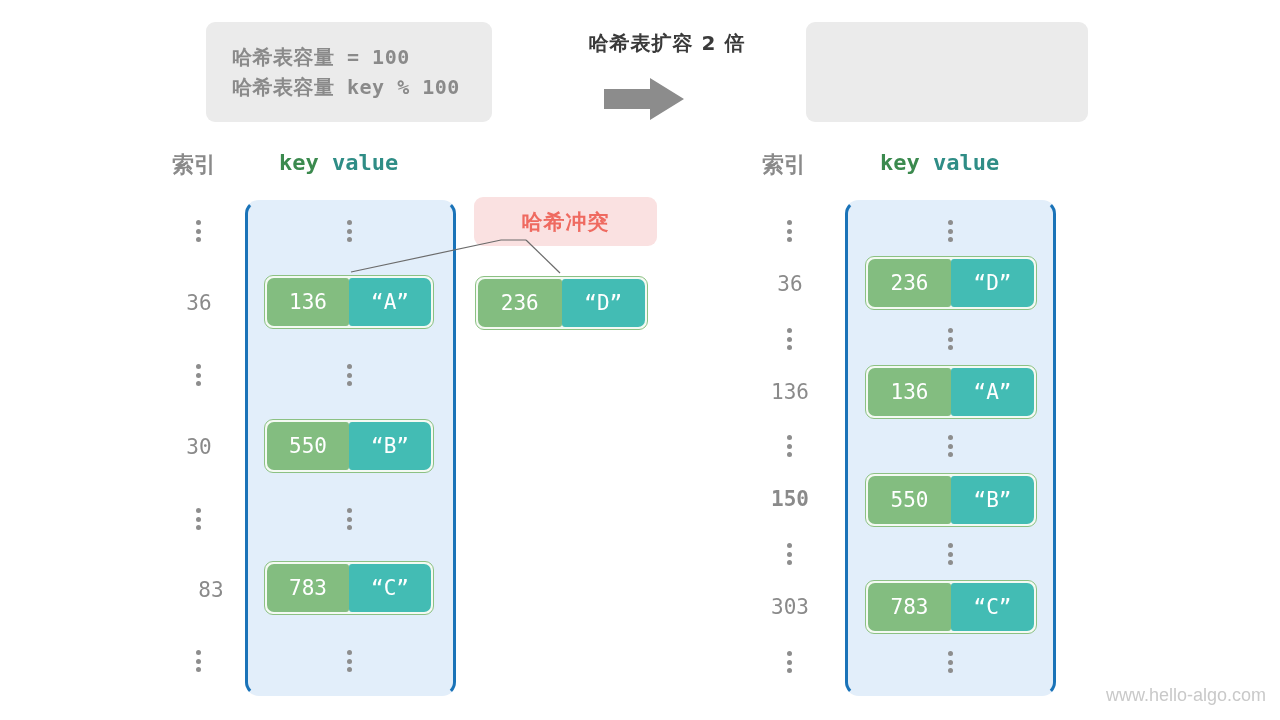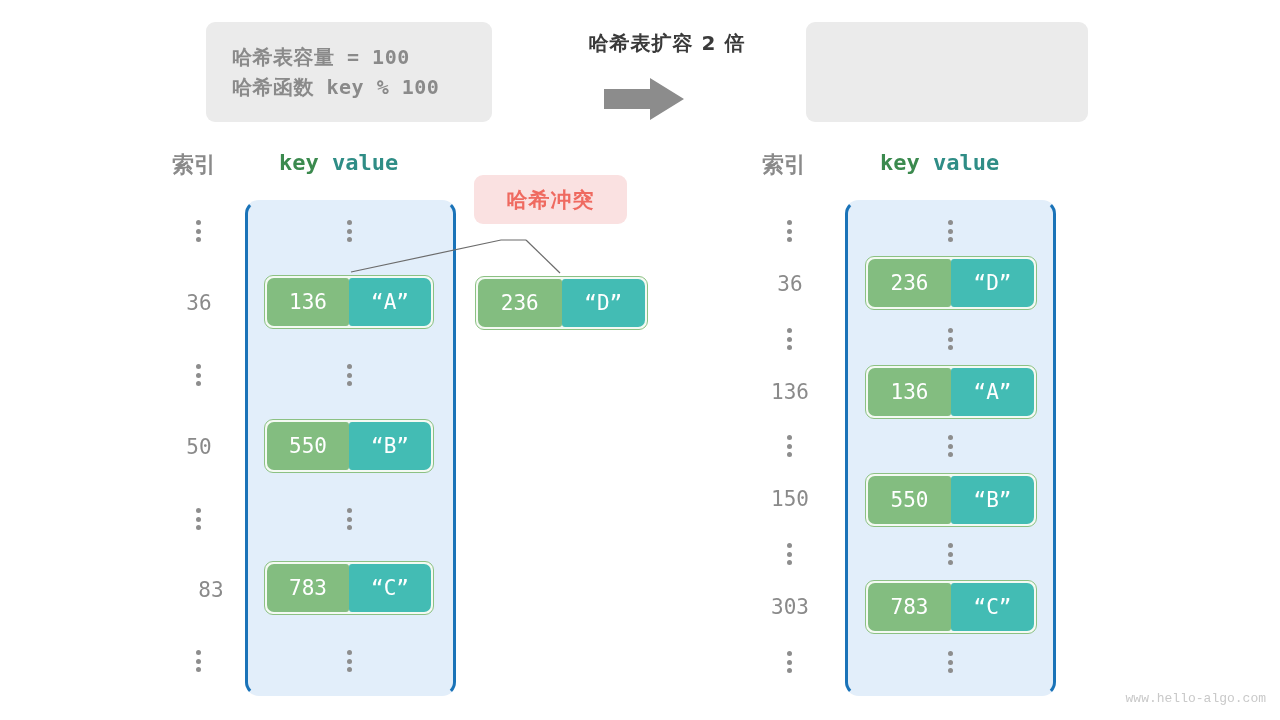--- a/index.html
+++ b/index.html
@@ -78,32 +78,32 @@
     display:flex;align-items:center;justify-content:center;
     font-size:21px;font-weight:bold;color:#ef6a60;letter-spacing:1px;
   }
 
   
   #leader-lines{position:absolute;left:0;top:0;width:1280px;height:720px;pointer-events:none;}
 
   
   .watermark{
     position:absolute;right:14px;bottom:14px;
-    font-family:Liberation Mono, monospace;
-    font-size:13px;color:#c9c9c9;white-space:pre;
+    font-family:Liberation Sans, sans-serif;
+    font-size:18px;color:#c9c9c9;white-space:pre;
   }
 </style>
 </head>
 <body>
 
 <div class="stage">
 
   <div class="infobox" id="infobox-left">
     <div class="line">哈希表容量 = 100</div>
-    <div class="line">哈希函数 key % 100</div>
+    <div class="line">哈希表容量 key % 100</div>
   </div>
 
   <div class="arrow-title">哈希表扩容 2 倍</div>
   <div class="arrow-shape">
     <svg width="80" height="42" viewBox="0 0 80 42">
       <polygon points="0,11 46,11 46,0 80,21 46,42 46,31 0,31" fill="#8c8c8c"></polygon>
     </svg>
   </div>
 
   <div class="infobox" id="infobox-right">
@@ -118,21 +118,21 @@
       <i></i>
       <i></i>
       <i></i>
     </div>
   <div class="idxnum" style="left:170px;top:291px;width:58px;">36</div>
   <div class="dots" style="left:196px;top:364px;">
       <i></i>
       <i></i>
       <i></i>
     </div>
-  <div class="idxnum" style="left:170px;top:435px;width:58px;">50</div>
+  <div class="idxnum" style="left:170px;top:435px;width:58px;">30</div>
   <div class="dots" style="left:196px;top:508px;">
       <i></i>
       <i></i>
       <i></i>
     </div>
   <div class="idxnum" style="left:182px;top:578px;width:58px;">83</div>
   <div class="dots" style="left:196px;top:650px;">
       <i></i>
       <i></i>
       <i></i>
@@ -170,21 +170,21 @@
     <div class="key" style="width:82px;">783</div>
     <div class="val" style="width:82px;">“C”</div>
   </div>
 
   <div class="dots" style="left:347px;top:650px;">
       <i></i>
       <i></i>
       <i></i>
     </div>
 
-  <div class="badge" style="left:474px;top:175px;width:153px;height:49px;">哈希冲突</div>
+  <div class="badge" style="left:474px;top:197px;width:183px;height:49px;">哈希冲突</div>
 
   <div class="pair" style="left:475px;top:276px;width:173px;">
     <div class="key" style="width:84px;">236</div>
     <div class="val" style="width:84px;">“D”</div>
   </div>
 
   <svg id="leader-lines">
     <polyline points="351,272 501,240 526,240" fill="none" stroke="#6b6b6b" stroke-width="1.2"></polyline>
     <polyline points="526,240 560,273" fill="none" stroke="#6b6b6b" stroke-width="1.2"></polyline>
   </svg>
@@ -204,21 +204,21 @@
       <i></i>
       <i></i>
       <i></i>
     </div>
   <div class="idxnum" style="left:755px;top:380px;width:70px;">136</div>
   <div class="dots" style="left:787px;top:435px;">
       <i></i>
       <i></i>
       <i></i>
     </div>
-  <div class="idxnum" style="left:755px;top:487px;width:70px;">150</div>
+  <div class="idxnum" style="left:755px;top:487px;width:70px;font-weight:bold;">150</div>
   <div class="dots" style="left:787px;top:543px;">
       <i></i>
       <i></i>
       <i></i>
     </div>
   <div class="idxnum" style="left:755px;top:595px;width:70px;">303</div>
   <div class="dots" style="left:787px;top:651px;">
       <i></i>
       <i></i>
       <i></i>

